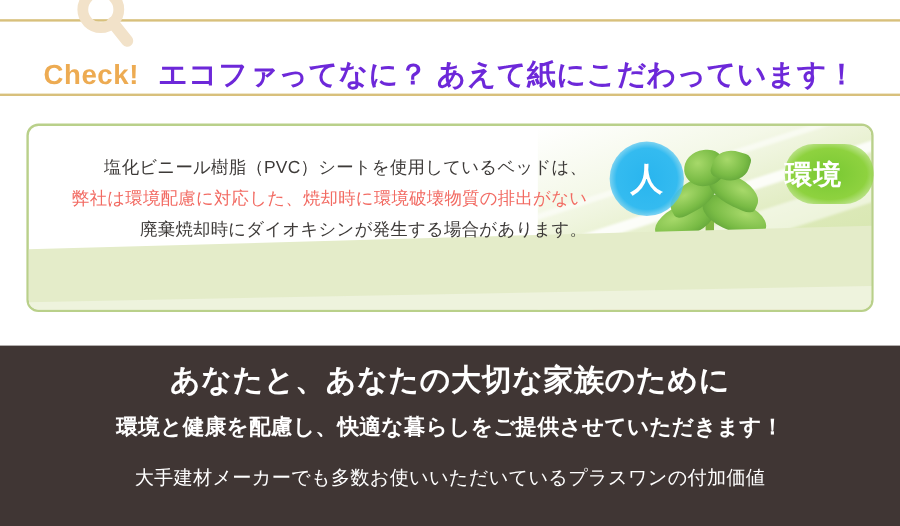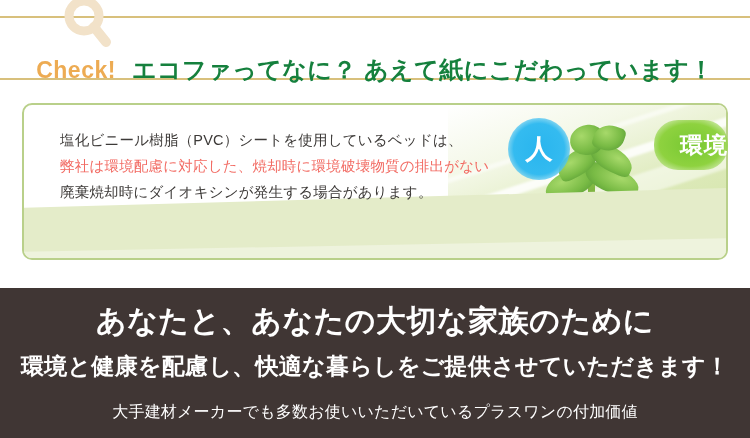--- a/index.html
+++ b/index.html
@@ -25,21 +25,21 @@
     position: absolute;
     left: 0;
     top: 16px;
     width: 750px;
     height: 64px;
     background: #ffffff;
     border-top: 2px solid #d8c07c;
     border-bottom: 2px solid #d8c07c;
     box-sizing: border-box;
     display: flex;
-    align-items: center;
+    align-items: flex-end;
     justify-content: center;
   }
   .header-inner {
     position: relative;
     display: flex;
     align-items: baseline;
     white-space: nowrap;
   }
   .magnifier {
     position: absolute;
@@ -54,39 +54,40 @@
     z-index: 2;
     color: #edab52;
     font-size: 23px;
     font-weight: bold;
     letter-spacing: 0.5px;
     margin-right: 16px;
   }
   .header-title {
     position: relative;
     z-index: 2;
-    color: #15803d;
+    color: #6d28d9;
     font-size: 24px;
     font-weight: bold;
     letter-spacing: 0.5px;
     margin-top: 44px;
   }
 
   
   .content-box {
     position: absolute;
     left: 22px;
     top: 103px;
     width: 706px;
     height: 157px;
     box-sizing: border-box;
     border: 2px solid #b9d08a;
     border-radius: 10px;
     background: #ffffff;
     overflow: hidden;
+    text-align: right;
   }
   
   .green-swoosh {
     position: absolute;
     left: -10px;
     bottom: -24px;
     width: 740px;
     height: 74px;
     background: #e4ecc9;
     transform: rotate(-1.6deg);
@@ -201,21 +202,21 @@
   .badge-env {
     position: absolute;
     left: 654px;
     top: 120px;
     width: 74px;
     height: 50px;
     border-radius: 24px;
     background: radial-gradient(ellipse at 50% 50%, #78c832 0%, #8ed23f 60%, rgba(170,220,110,0.6) 82%, rgba(200,235,160,0) 100%);
     display: flex;
     align-items: center;
-    justify-content: flex-end;
+    justify-content: flex-start;
     z-index: 5;
   }
   .badge-env span {
     color: #ffffff;
     font-size: 23px;
     font-weight: bold;
     line-height: 1;
     letter-spacing: 1px;
   }
 
@@ -245,29 +246,29 @@
     background: #403634;
     display: flex;
     flex-direction: column;
     align-items: center;
     justify-content: flex-start;
     padding-top: 14px;
     box-sizing: border-box;
   }
   .footer-headline {
     color: #ffffff;
-    font-size: 30px;
+    font-size: 25px;
     font-weight: bold;
     letter-spacing: 0.5px;
     line-height: 1.25;
     white-space: nowrap;
   }
   .footer-sub1 {
     color: #ffffff;
-    font-size: 23px;
+    font-size: 18px;
     font-weight: bold;
     letter-spacing: 0.3px;
     margin-top: 11px;
     white-space: nowrap;
   }
   .footer-sub2 {
     color: #ffffff;
     font-size: 16px;
     font-weight: normal;
     letter-spacing: 0.2px;

